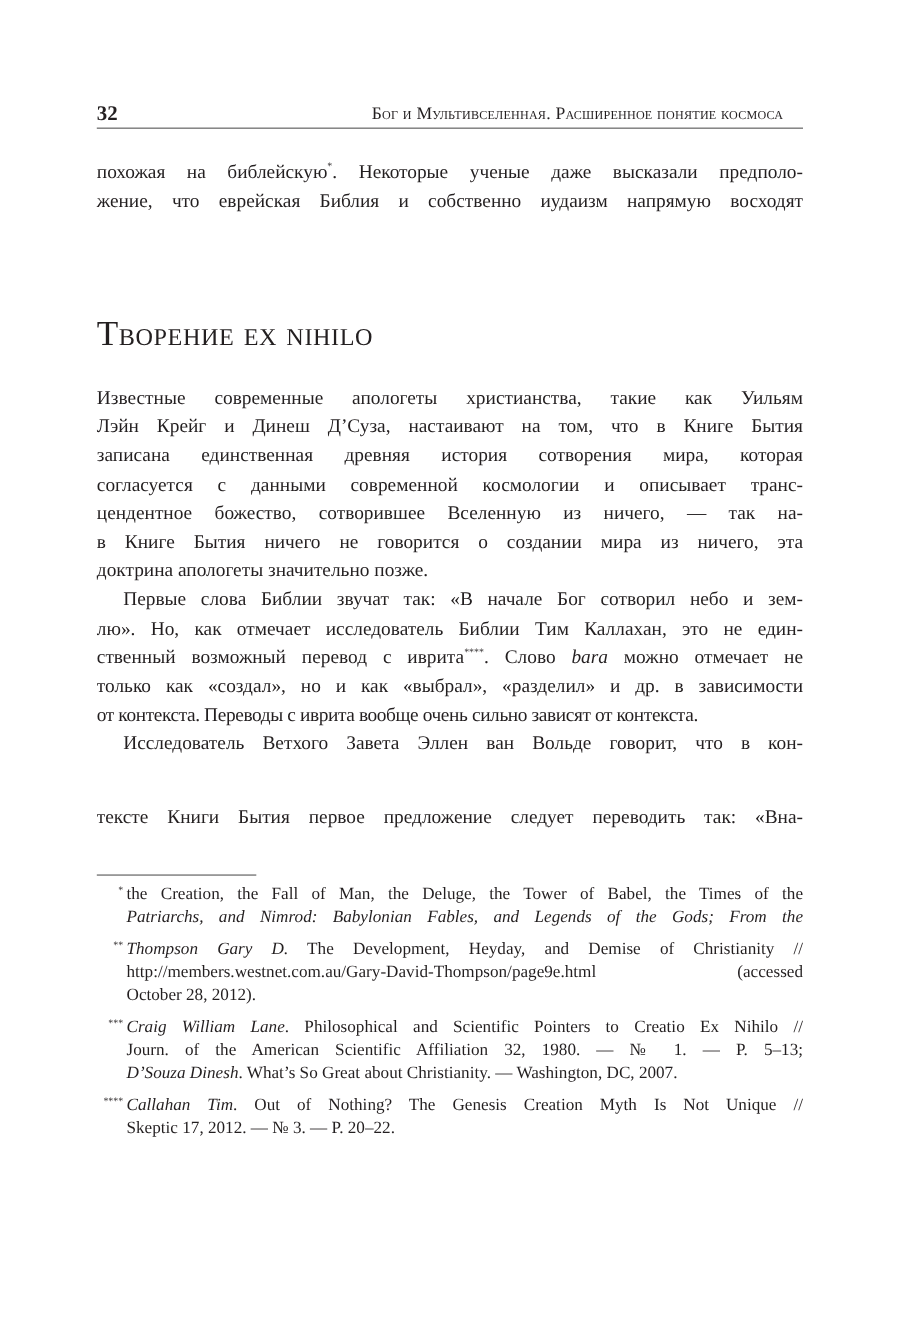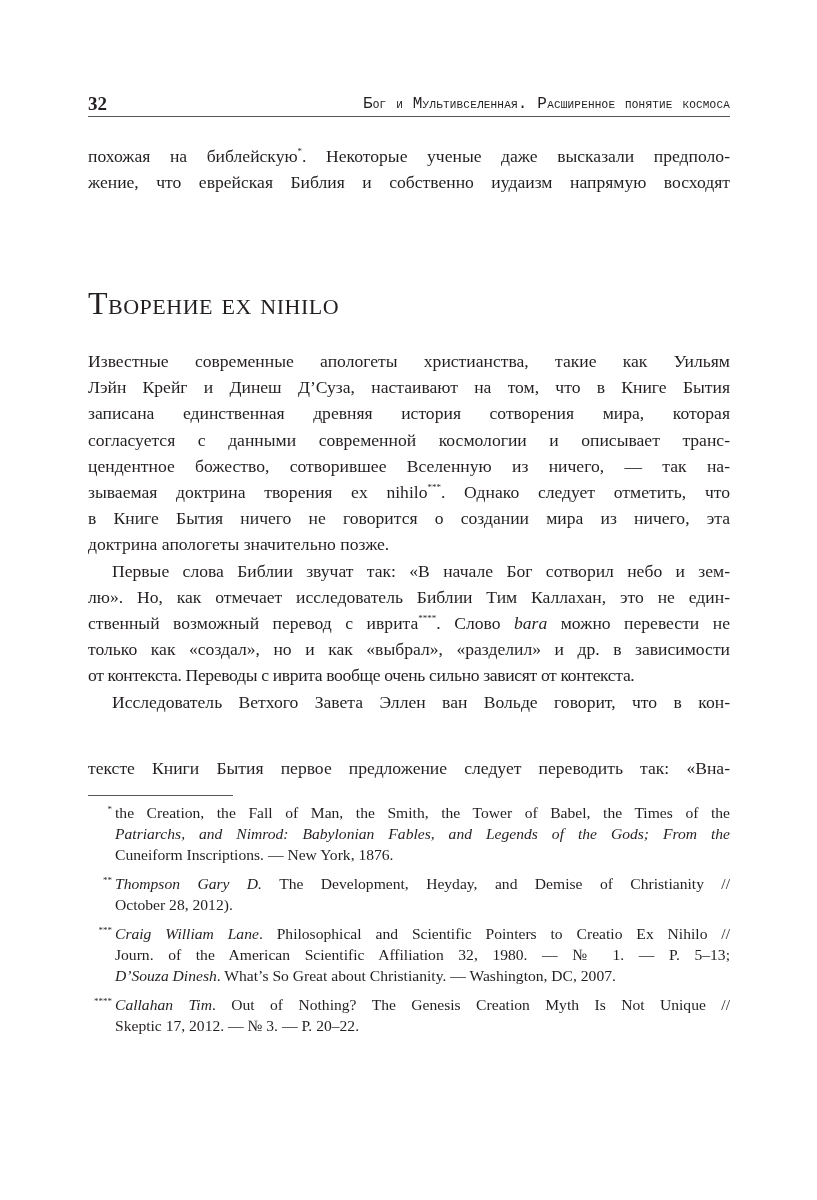--- a/index.html
+++ b/index.html
@@ -2,22 +2,22 @@
 <html><head>
 <meta charset="utf-8">
 <style>
   html, body { margin: 0; padding: 0; background: #ffffff; }
   body { width: 817px; height: 1200px; position: relative; overflow: hidden;
          font-family: "Liberation Serif", "DejaVu Serif", serif; color: #231f20; }
   .page { position: absolute; left: 88px; top: 0; width: 642px; }
   .running-head { position: absolute; top: 92px; left: 0; width: 642px; height: 24px;
                   border-bottom: 1.5px solid #555; }
   .page-num { position: absolute; left: 0; top: 0; font-weight: bold; font-size: 19px; line-height: 24px; }
-  .head-title { position: absolute; right: 0; top: 0; font-size: 16px; line-height: 24px;
-                font-variant: small-caps; letter-spacing: 0.2px; font-family: Liberation Mono, monospace; }
+  .head-title { position: absolute; right: 18px; top: 0; font-size: 16px; line-height: 24px;
+                font-variant: small-caps; letter-spacing: 0.2px; }
   .para-block { position: absolute; left: 0; width: 642px; font-size: 17.6px; line-height: 26.2px;
                 text-align: justify; }
   .line { display: block; white-space: nowrap; text-align-last: justify; text-align: justify; }
   .line.last { text-align-last: left; }
   .indent { text-indent: 24px; }
   .block1 { top: 143px; }
   .section-title { position: absolute; top: 283px; left: 0; font-size: 32px; line-height: 40px;
                    font-variant: small-caps; letter-spacing: 0.5px; }
   .block2 { top: 348px; }
   sup.fn { font-size: 9px; vertical-align: 8px; line-height: 0; }
@@ -45,44 +45,43 @@
   </div>
 
   <div class="section-title">Творение ex nihilo</div>
 
   <div class="para-block block2">
     <span class="line" style="display: block;">Известные современные апологеты христианства, такие как Уильям</span>
     <span class="line" style="display: block;">Лэйн Крейг и Динеш Д’Суза, настаивают на том, что в Книге Бытия</span>
     <span class="line" style="display: block;">записана единственная древняя история сотворения мира, которая</span>
     <span class="line" style="display: block;">согласуется с данными современной космологии и описывает транс-</span>
     <span class="line" style="display: block;">цендентное божество, сотворившее Вселенную из ничего, — так на-</span>
-    <span class="line" style="display: block;"><span>зываемая доктрина творения ex nihilo</span><sup class="fn">***</sup><span>. Однако следует отметить, что</span></span>
     <span class="line" style="display: block;">в Книге Бытия ничего не говорится о создании мира из ничего, эта</span>
     <span class="line last" style="display: block;">доктрина апологеты значительно позже.</span>
     <span class="line indent" style="display: block;">Первые слова Библии звучат так: «В начале Бог сотворил небо и зем-</span>
     <span class="line" style="display: block;">лю». Но, как отмечает исследователь Библии Тим Каллахан, это не един-</span>
-    <span class="line" style="display: block;"><span>ственный возможный перевод с иврита</span><sup class="fn">****</sup><span>. Слово </span><i>bara</i><span> можно перевести не</span></span>
+    <span class="line" style="display: block;"><span>ственный возможный перевод с иврита</span><sup class="fn">****</sup><span>. Слово </span><i>bara</i><span> можно отмечает не</span></span>
     <span class="line" style="display: block;">только как «создал», но и как «выбрал», «разделил» и др. в зависимости</span>
     <span class="line last" style="letter-spacing: -0.35px; display: block;">от контекста. Переводы с иврита вообще очень сильно зависят от контекста.</span>
     <span class="line indent" style="display: block;">Исследователь Ветхого Завета Эллен ван Вольде говорит, что в кон-</span>
     <span class="line" style="display: block; margin-top: 40px;">тексте Книги Бытия первое предложение следует переводить так: «Вна-</span>
   </div>
 
   <div class="rule"></div>
 
   <div class="footnotes">
     <div class="fn-item">
       <span class="fn-mark">*</span>
-      <span class="fn-line" style="display: block;">the Creation, the Fall of Man, the Smith, the Tower of Babel, the Times of the</span>
+      <span class="fn-line" style="display: block;">the Creation, the Fall of Man, the Deluge, the Tower of Babel, the Times of the</span>
       <span class="fn-line" style="display: block; font-style: italic;">Patriarchs, and Nimrod: Babylonian Fables, and Legends of the Gods; From the</span>
-      <span class="fn-line last" style="display: block;">Cuneiform Inscriptions. — New York, 1876.</span>
     </div>
     <div class="fn-item">
       <span class="fn-mark">**</span>
       <span class="fn-line" style="display: block;"><i>Thompson Gary D.</i><span> The Development, Heyday, and Demise of Christianity //</span></span>
+      <span class="fn-line" style="display: block;">http://members.westnet.com.au/Gary-David-Thompson/page9e.html (accessed</span>
       <span class="fn-line last" style="display: block;">October 28, 2012).</span>
     </div>
     <div class="fn-item">
       <span class="fn-mark">***</span>
       <span class="fn-line" style="display: block;"><i>Craig William Lane</i><span>. Philosophical and Scientific Pointers to Creatio Ex Nihilo //</span></span>
       <span class="fn-line" style="display: block;">Journ. of the American Scientific Affiliation 32, 1980. — № 1. — P. 5–13;</span>
       <span class="fn-line last" style="display: block;"><i>D’Souza Dinesh</i><span>. What’s So Great about Christianity. — Washington, DC, 2007.</span></span>
     </div>
     <div class="fn-item">
       <span class="fn-mark">****</span>

